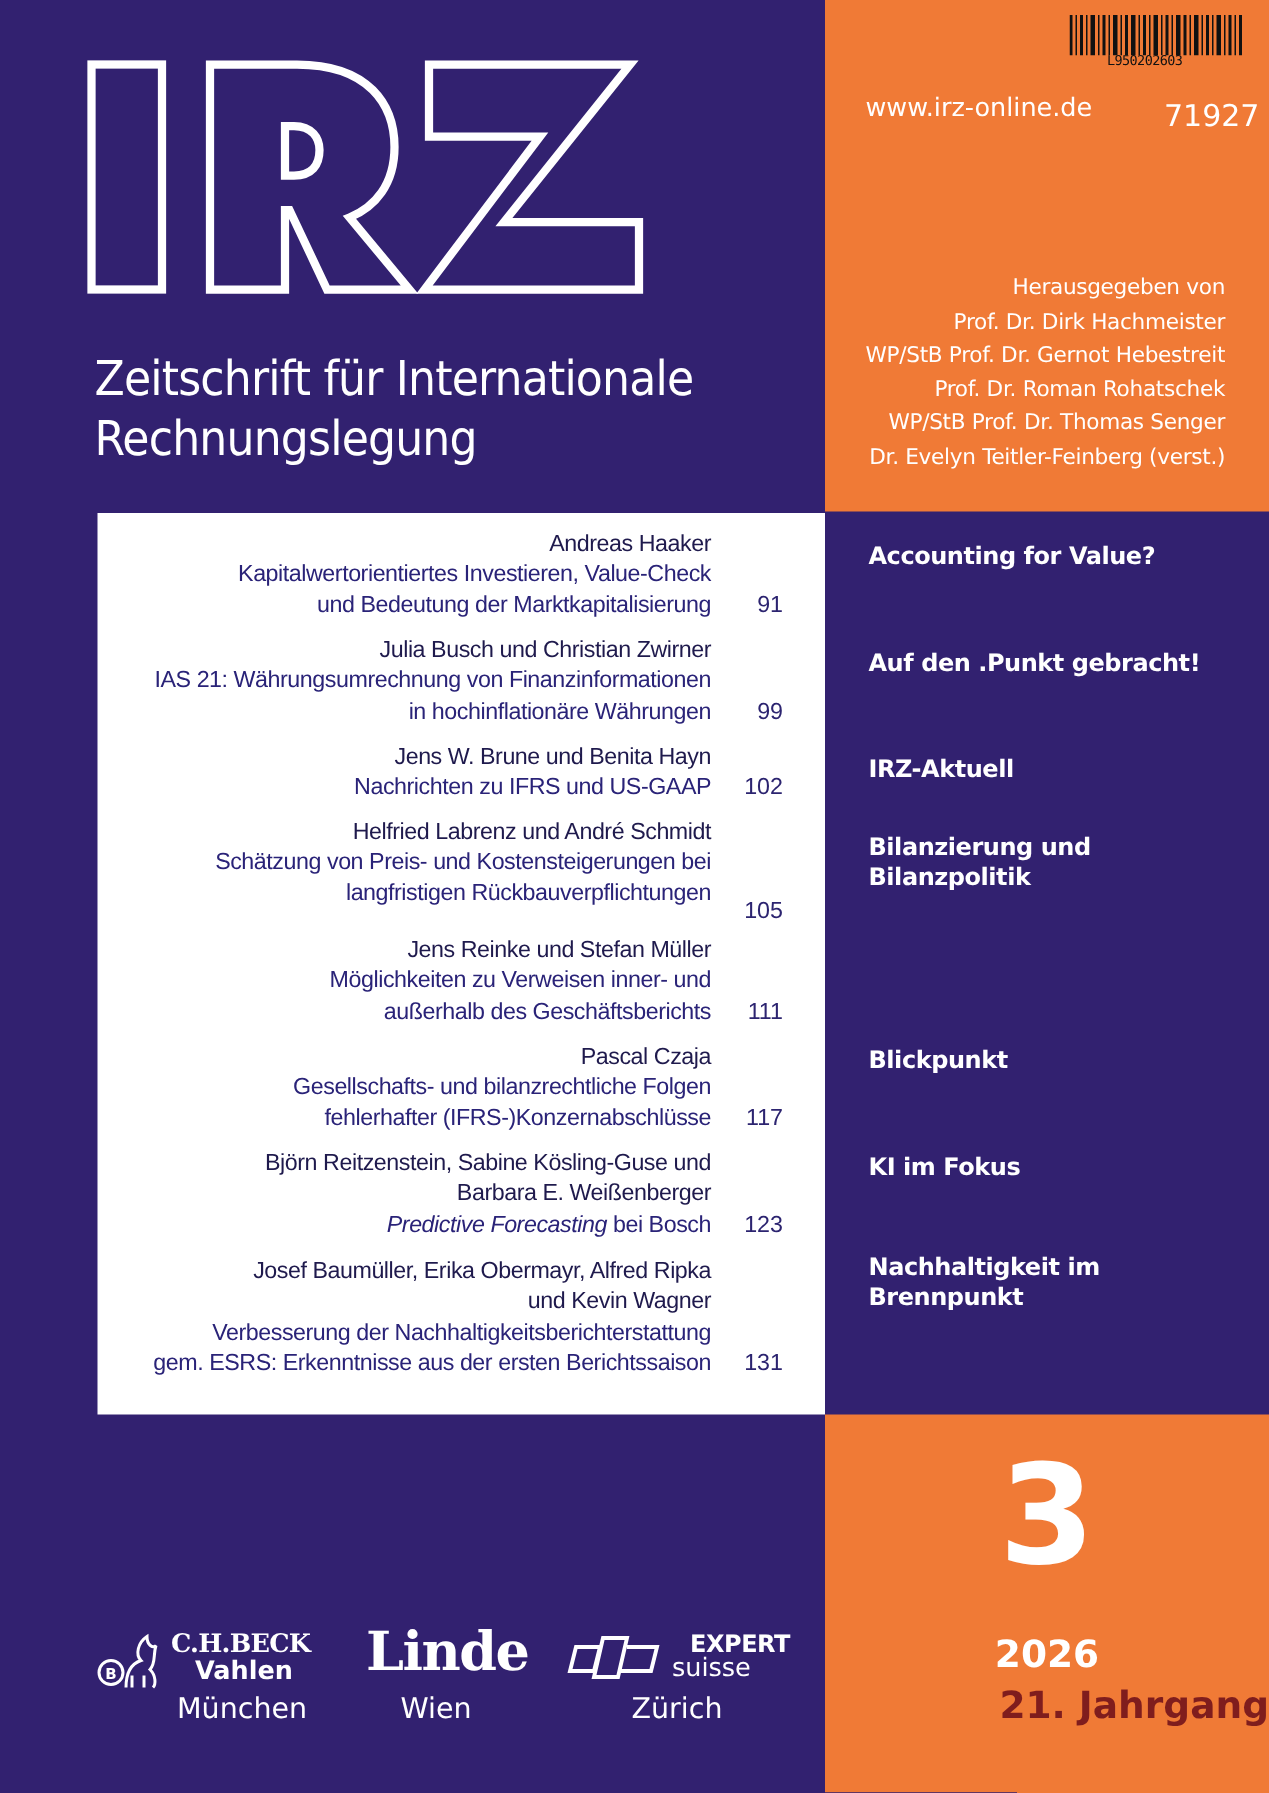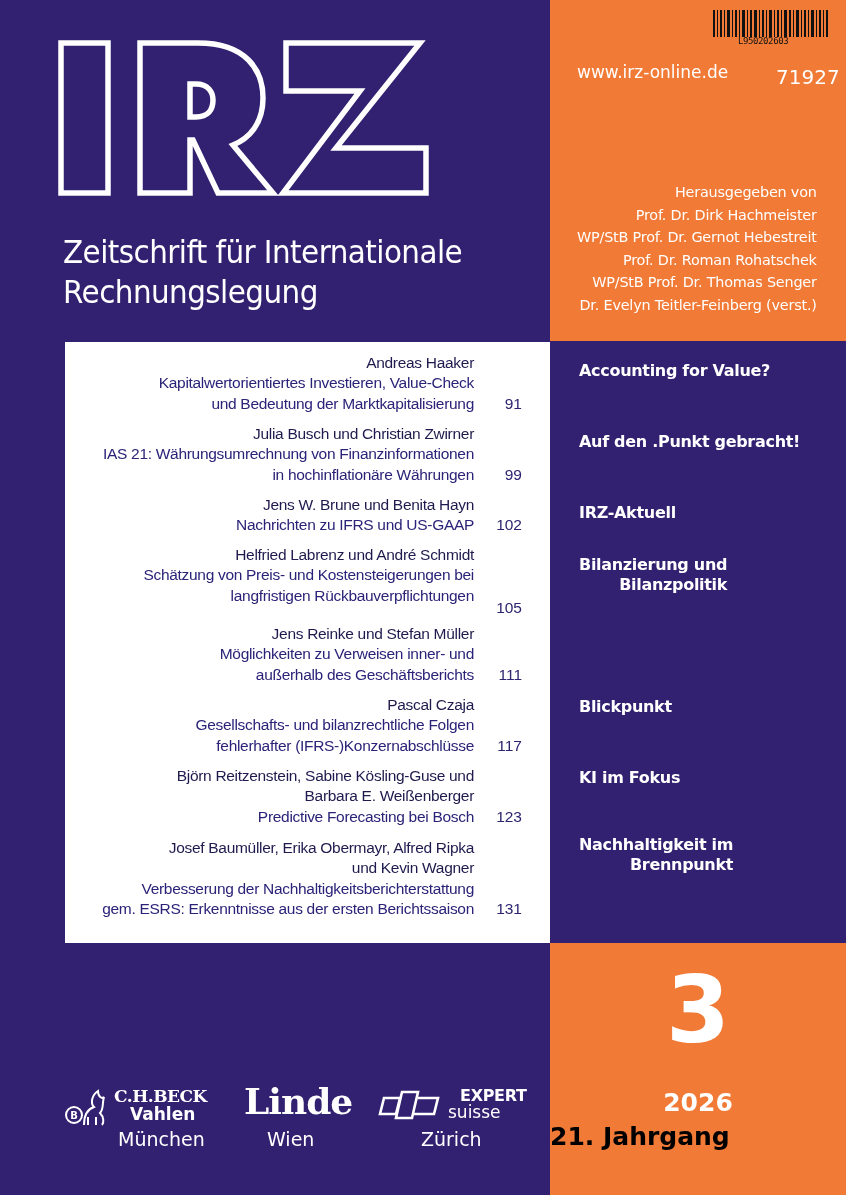--- a/index.html
+++ b/index.html
@@ -41,42 +41,42 @@
   .toc-entry .lines {
     position: absolute; right: 76px; text-align: right; white-space: nowrap;
     font-family: "Liberation Sans", sans-serif; letter-spacing: -0.3px;
   }
   .toc-entry .page {
     position: absolute; right: 28px; text-align: right;
     font-family: "Liberation Sans", sans-serif;
   }
   .toc-entry .author { color: #1f1a4d; }
   .toc-entry .title { color: #2a2378; }
-  .it { }
+  .it { font-style: italic; }
 
   
   #sections { left: 550px; top: 342px; width: 296px; height: 601px; }
   .section-label {
     position: absolute; left: 29px; color: #fff; font-weight: bold; font-size: 16px; line-height: 20px;
-    font-family: "DejaVu Sans", sans-serif; letter-spacing: -0.3px; text-align: right;
+    font-family: "DejaVu Sans", sans-serif; letter-spacing: -0.3px;
   }
 
   
   #orange-bottom { left: 550px; top: 943px; width: 296px; height: 252px; }
   #issue-num {
     left: 0; top: 18px; width: 296px; text-align: center; color: #fff;
     font-weight: bold; font-size: 92px; line-height: 100px;
     font-family: "DejaVu Sans", sans-serif;
   }
   #year {
     left: 0; top: 145px; width: 296px; text-align: center; color: #fff;
     font-weight: bold; font-size: 25px; line-height: 30px;
   }
   #volume {
-    left: 0; top: 179px; width: 296px; text-align: left; color: #000000;
+    left: 0; top: 179px; width: 296px; text-align: right; color: #7f1d1d;
     font-weight: bold; font-size: 25px; line-height: 30px;
   }
 
   
   .pub-city { position: absolute; top: 1128px; color: #fff; font-size: 19px; }
   #beck-text { left: 114px; top: 1086px; color: #fff; font-family: "DejaVu Serif", serif; font-weight: bold; font-size: 17px; letter-spacing: -0.5px; }
   #vahlen-text { left: 130px; top: 1104px; color: #fff; font-size: 17px; font-weight: bold; }
   #linde-text { left: 244px; top: 1080px; color: #fff; font-family: "DejaVu Serif", serif; font-weight: bold; font-size: 36px; letter-spacing: -1px; }
   #expert-text { left: 448px; top: 1087px; color: #fff; font-weight: bold; font-size: 16px; line-height: 17px; letter-spacing: -0.3px; margin-left: 12px; }
   #suisse-text { left: 448px; top: 1103px; color: #fff; font-size: 17px; line-height: 18px; }

